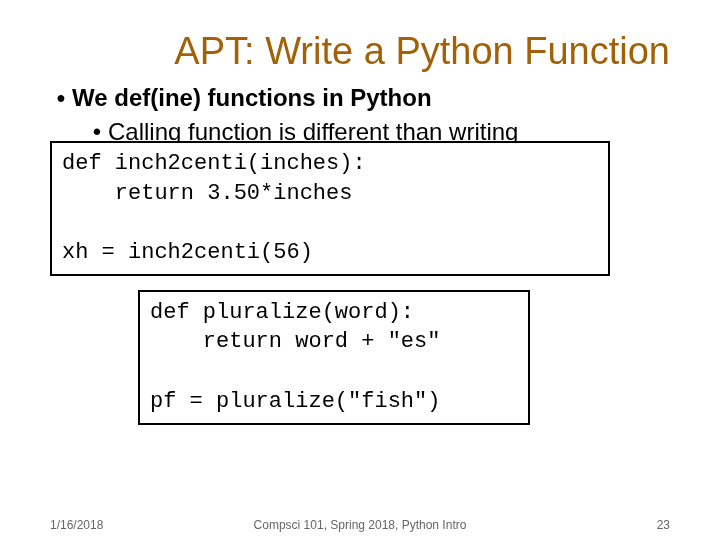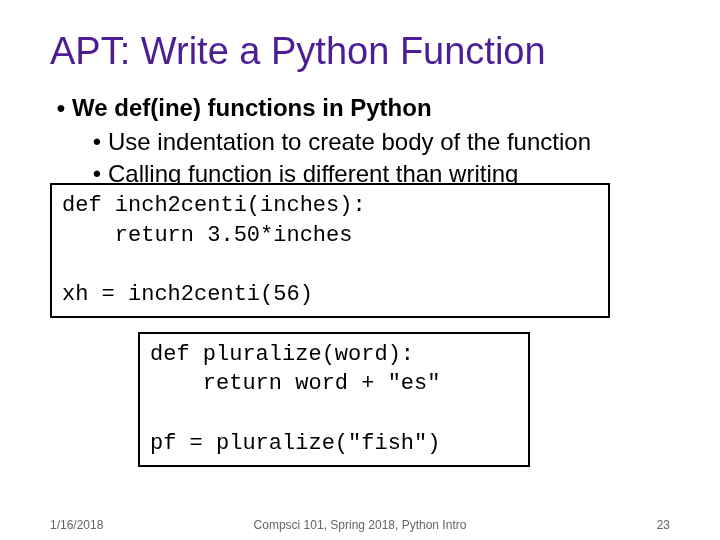--- a/index.html
+++ b/index.html
@@ -15,23 +15,23 @@
   .slide {
     width: 720px;
     height: 540px;
     position: relative;
     box-sizing: border-box;
     padding: 20px 50px 0 50px;
   }
   .title {
     font-size: 38px;
     font-weight: normal;
-    text-align: left;
-    margin: 10px 0 20px 0;
-    color: #4c1d95;
+    text-align: right;
+    margin: 10px 0 10px 0;
+    color: #a16207;
   }
   .bullets {
     font-size: 24px;
     color: #000;
     line-height: 1.25;
   }
   .b1 {
     margin: 0 0 4px 0;
     font-weight: bold;
   }
@@ -110,23 +110,20 @@
 
 <div class="slide">
 
   <h1 class="title">APT: Write a Python Function</h1>
 
   <div class="bullets">
     <div class="b1">
       <span class="bullet-dot">•</span><span>We def(ine) functions in Python</span>
     </div>
     <div class="b2">
-      <span class="bullet-dot">•</span><span>Use indentation to create body of the function</span>
-    </div>
-    <div class="b2">
       <span class="bullet-dot">•</span><span>Calling function is different than writing</span>
     </div>
 
     <div class="overlap-wrap">
       <div class="b2-overlap">
         <span>function</span>
       </div>
 
       <div class="code-box code-box-1"><span>def inch2centi(inches):</span>
 <span>    return 3.50*inches</span>

